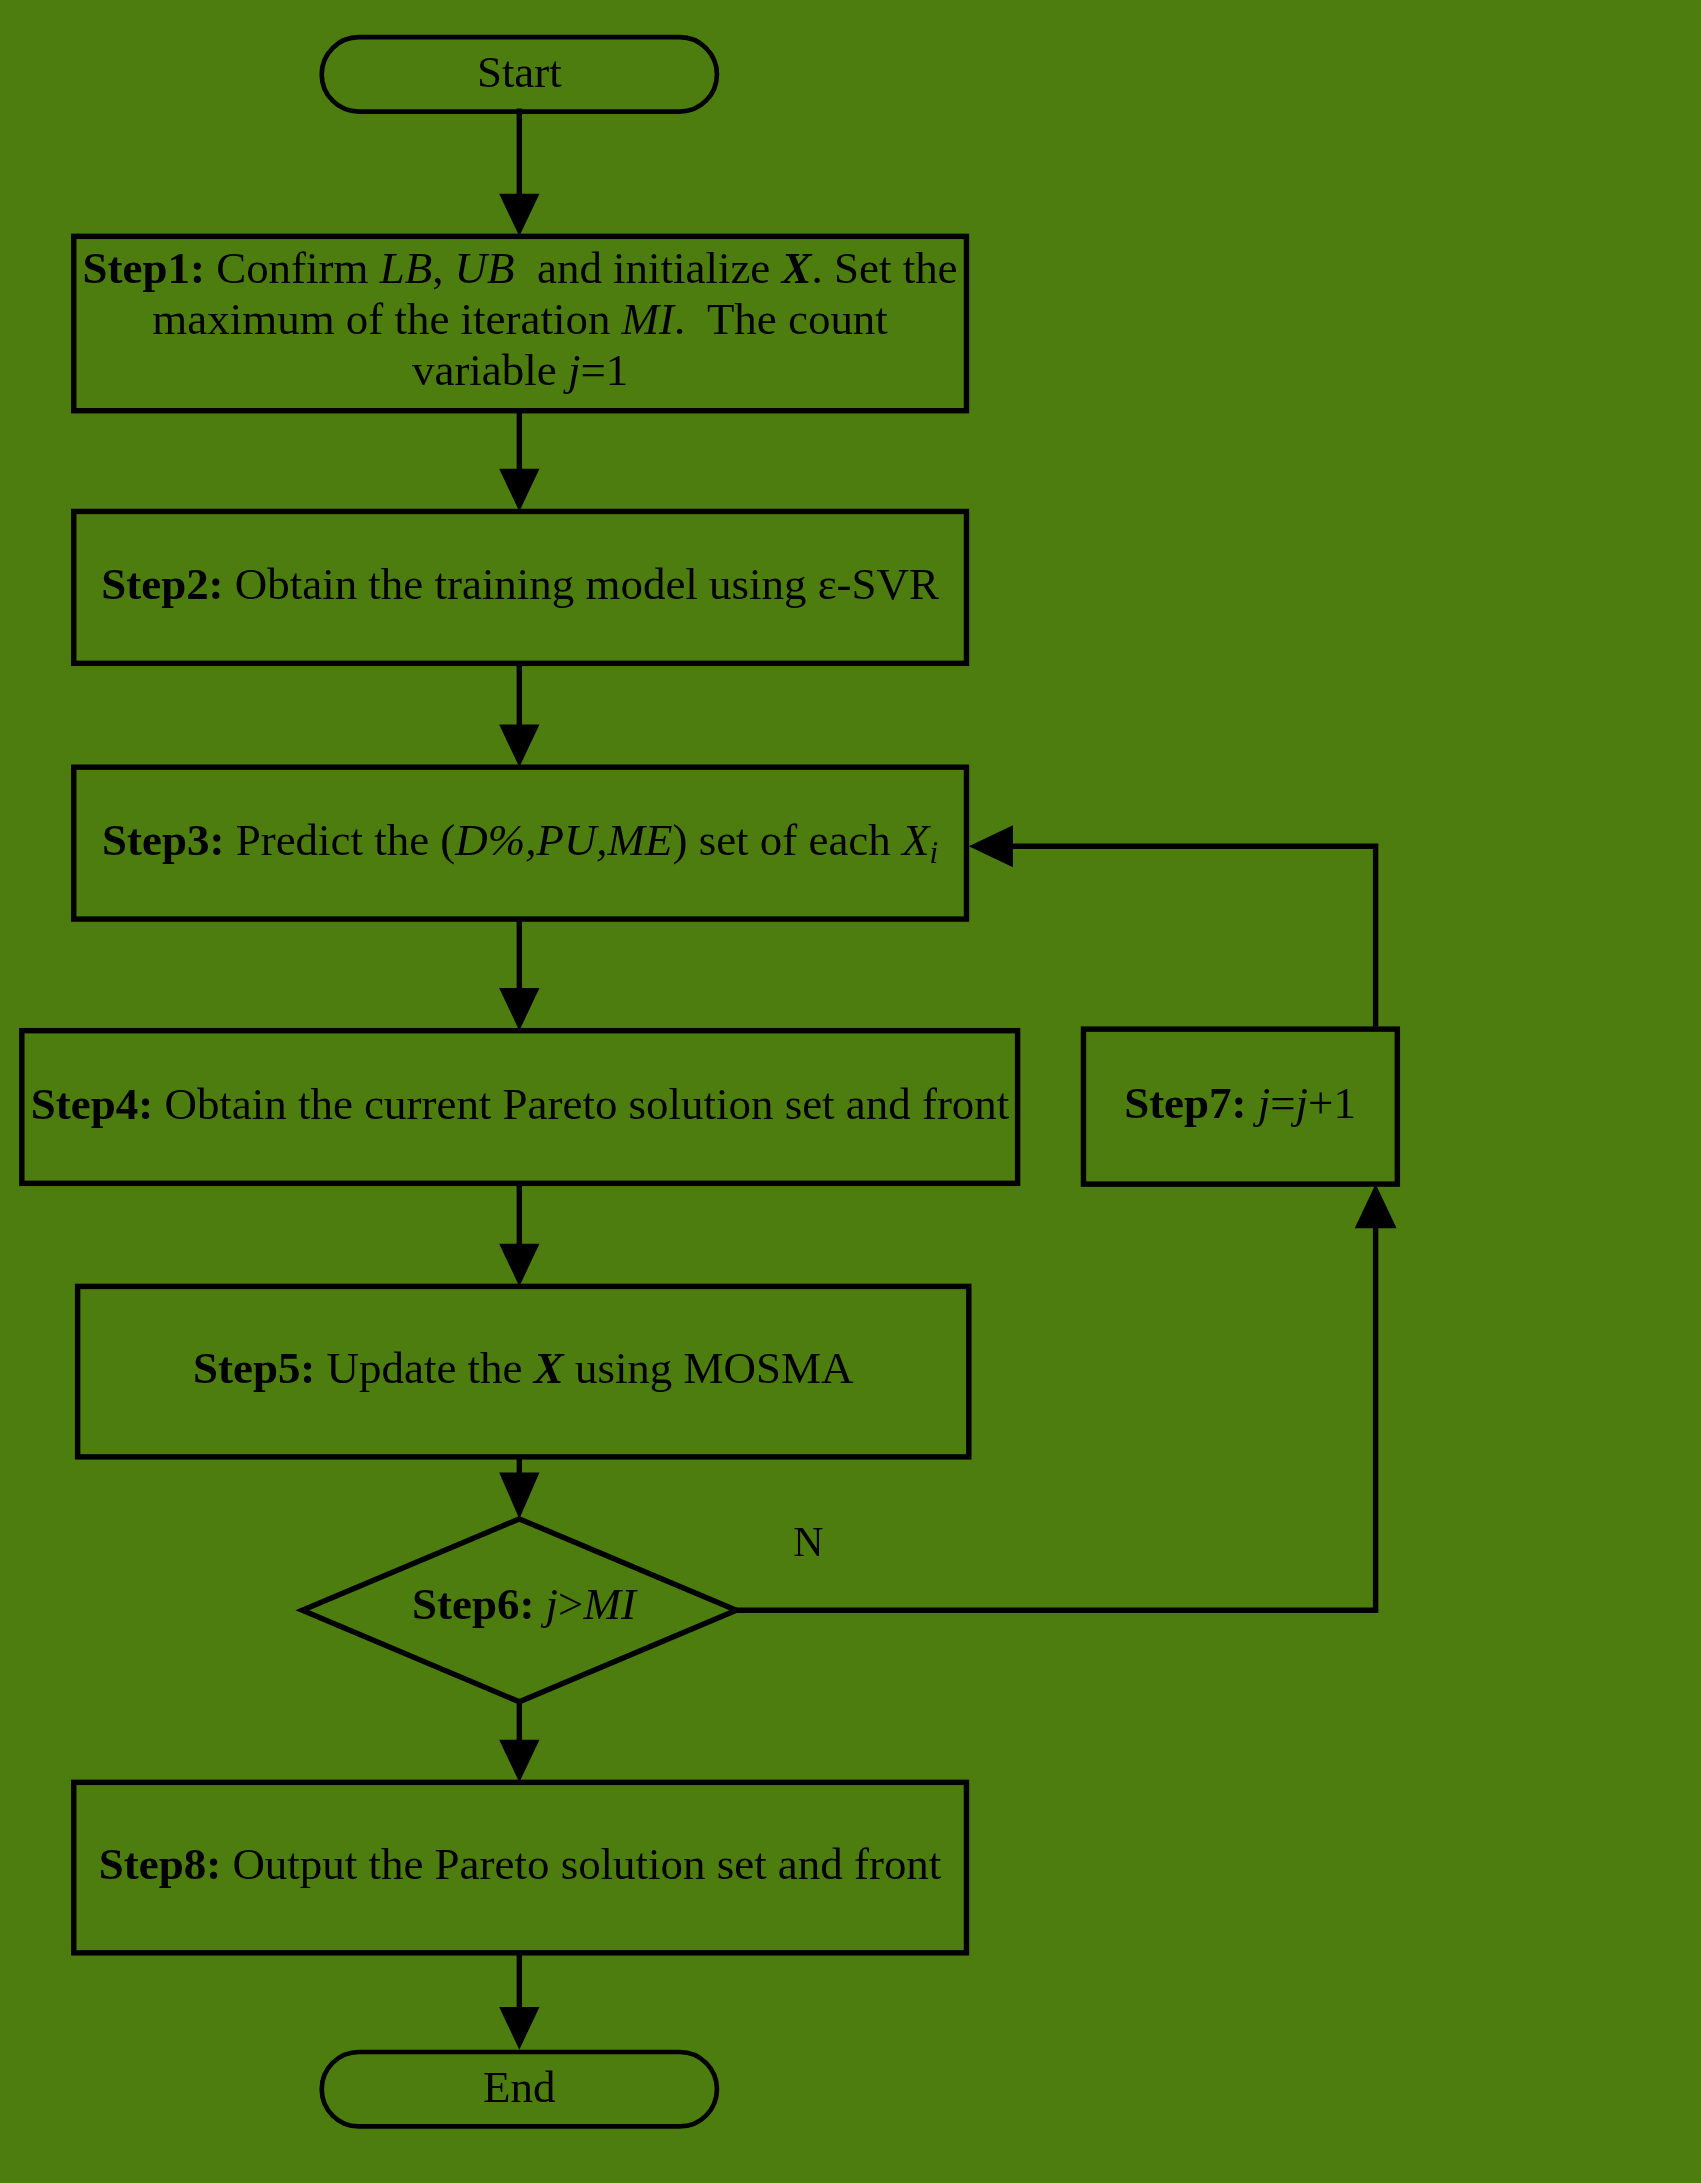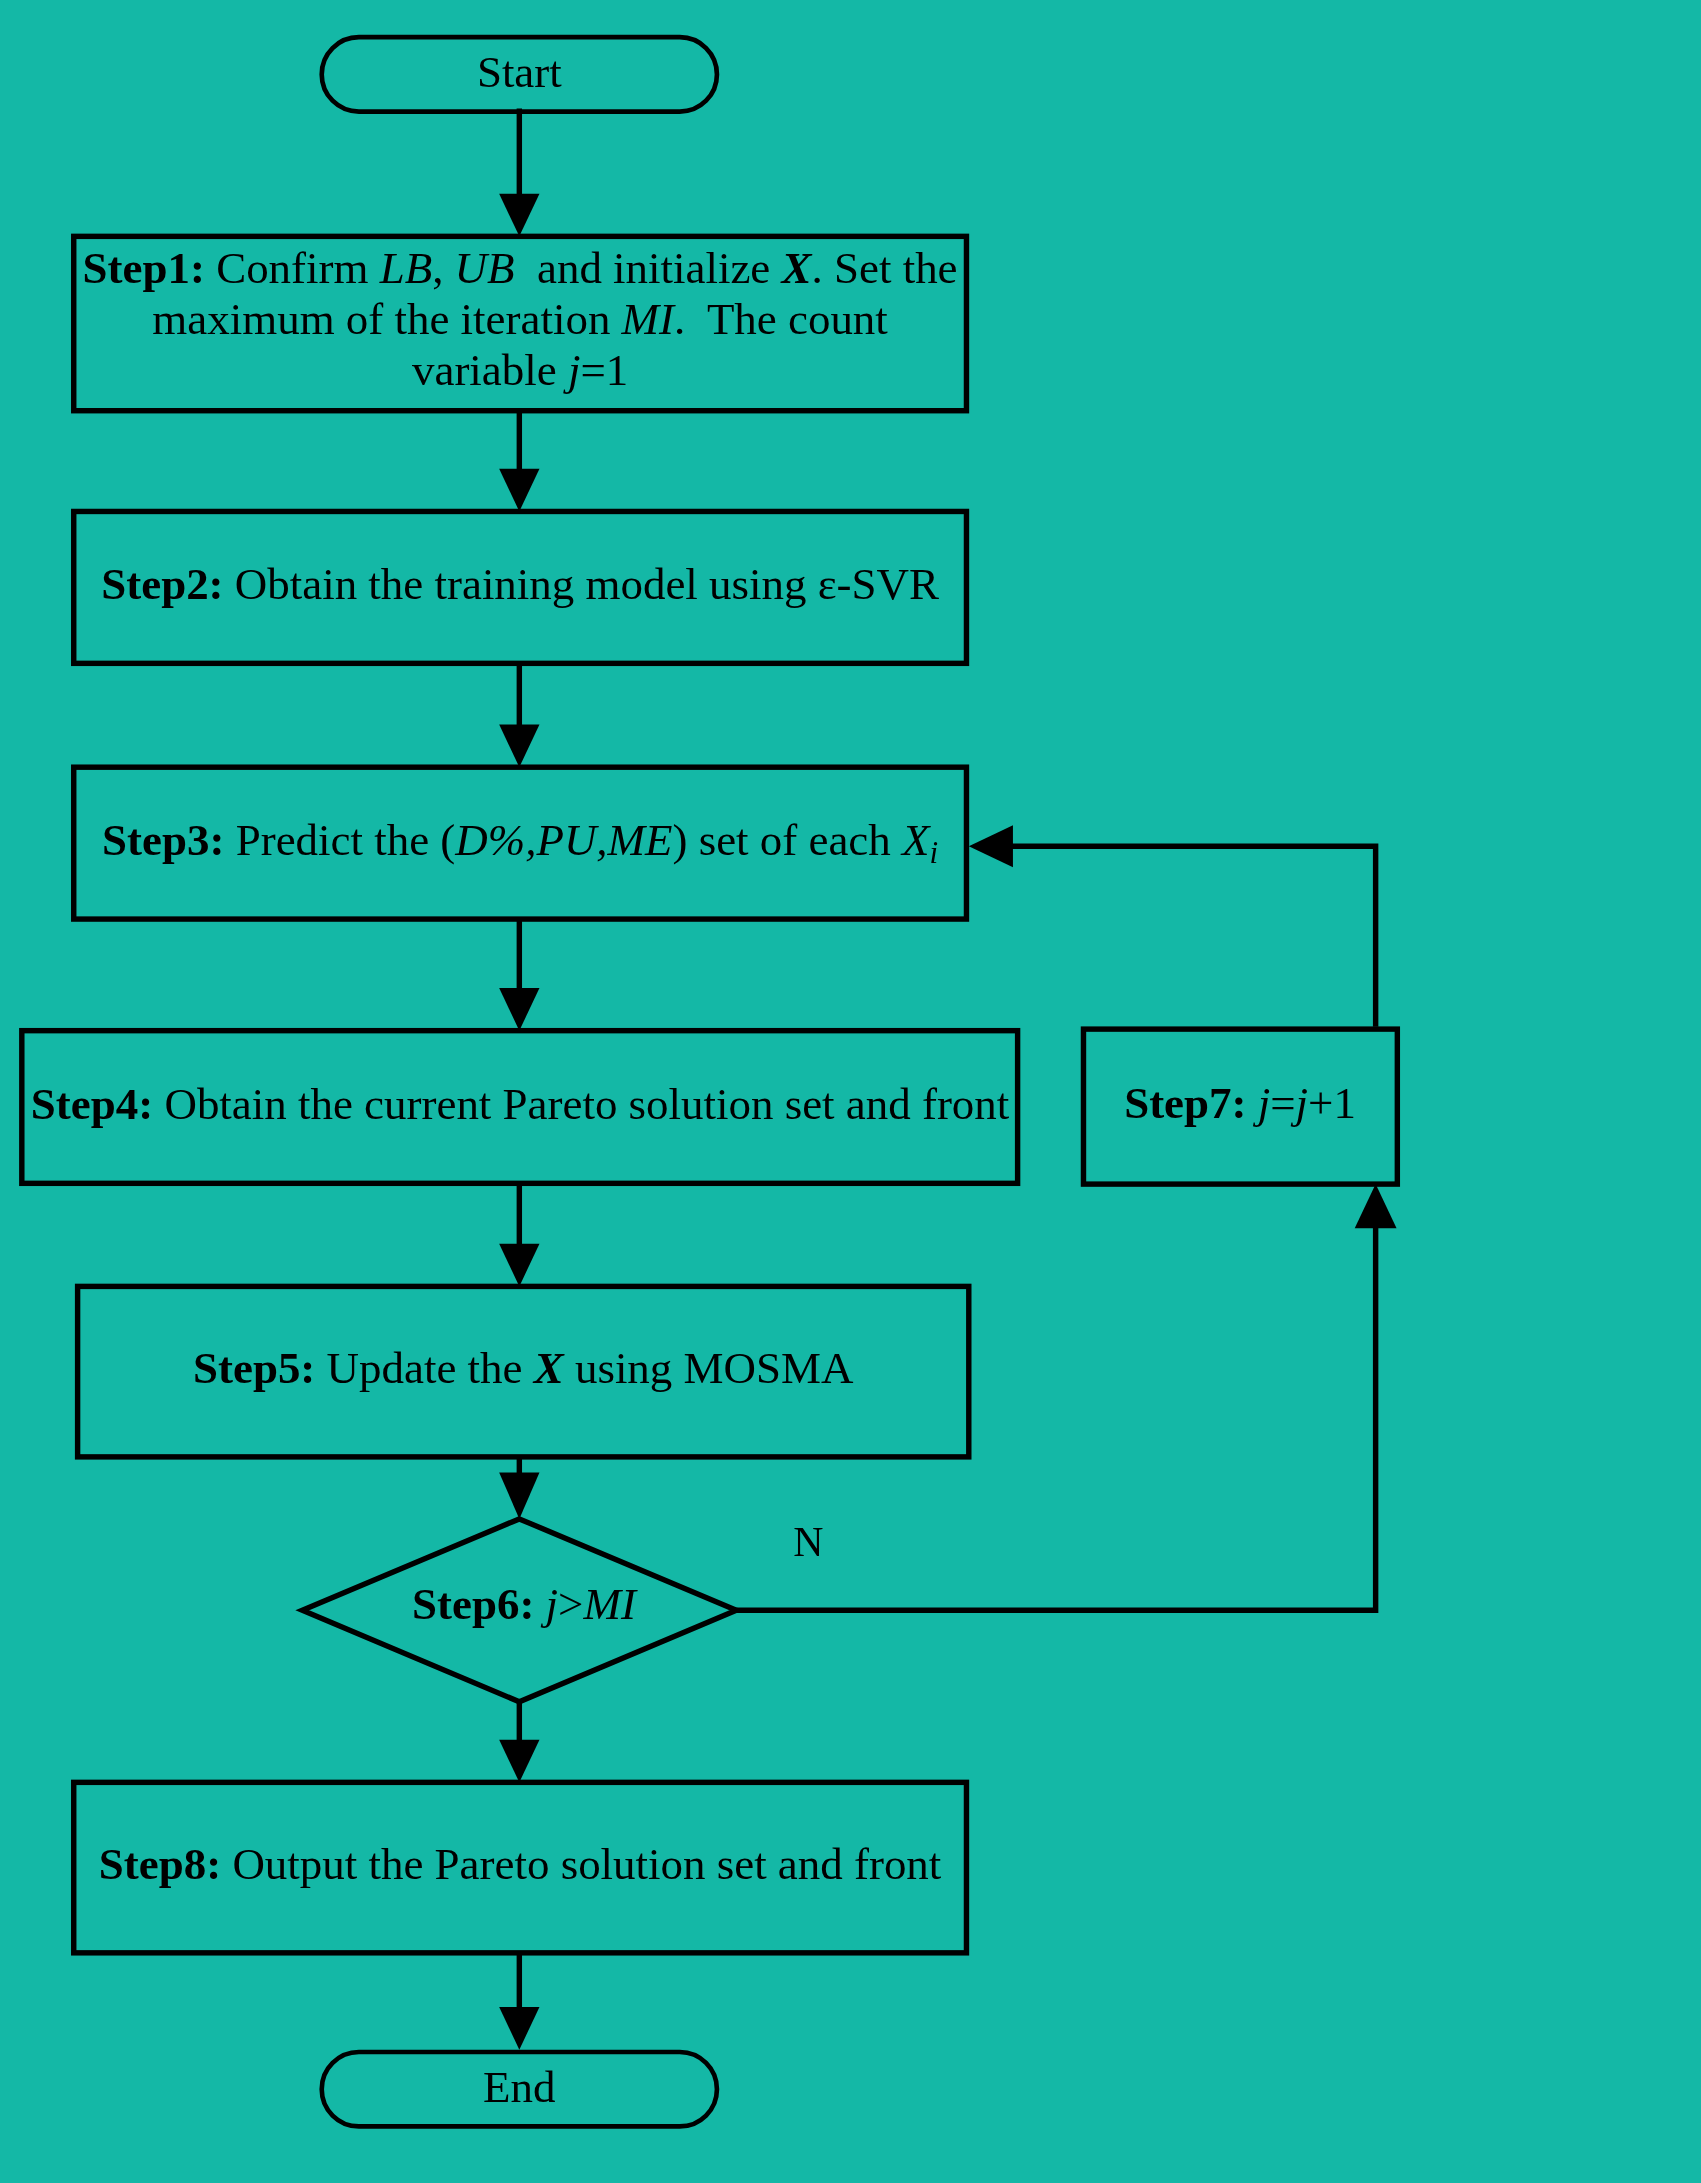--- a/index.html
+++ b/index.html
@@ -4,21 +4,21 @@
 <style>
   html, body {
     margin: 0;
     padding: 0;
     background: #ffffff;
   }
   #page {
     position: relative;
     width: 1702px;
     height: 2183px;
-    background: #14b8a6;
+    background: #4d7c0f;
     font-family: "Liberation Serif", "DejaVu Serif", serif;
     overflow: hidden;
   }
   svg.flow {
     position: absolute;
     top: 0;
     left: 0;
     width: 1702px;
     height: 2183px;
   }

